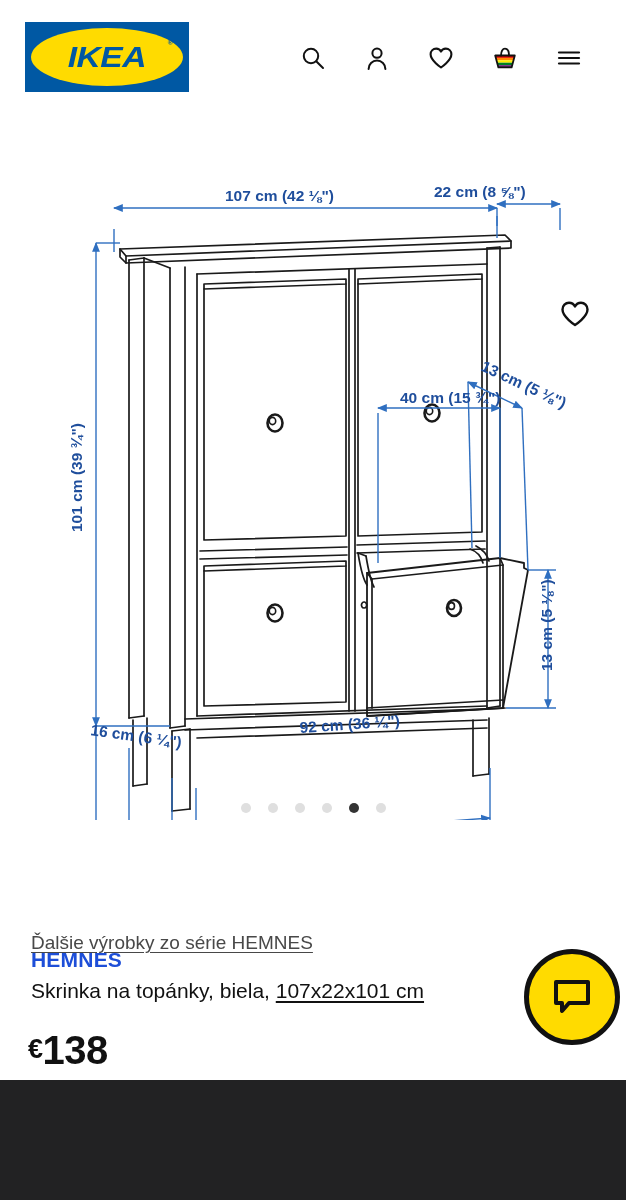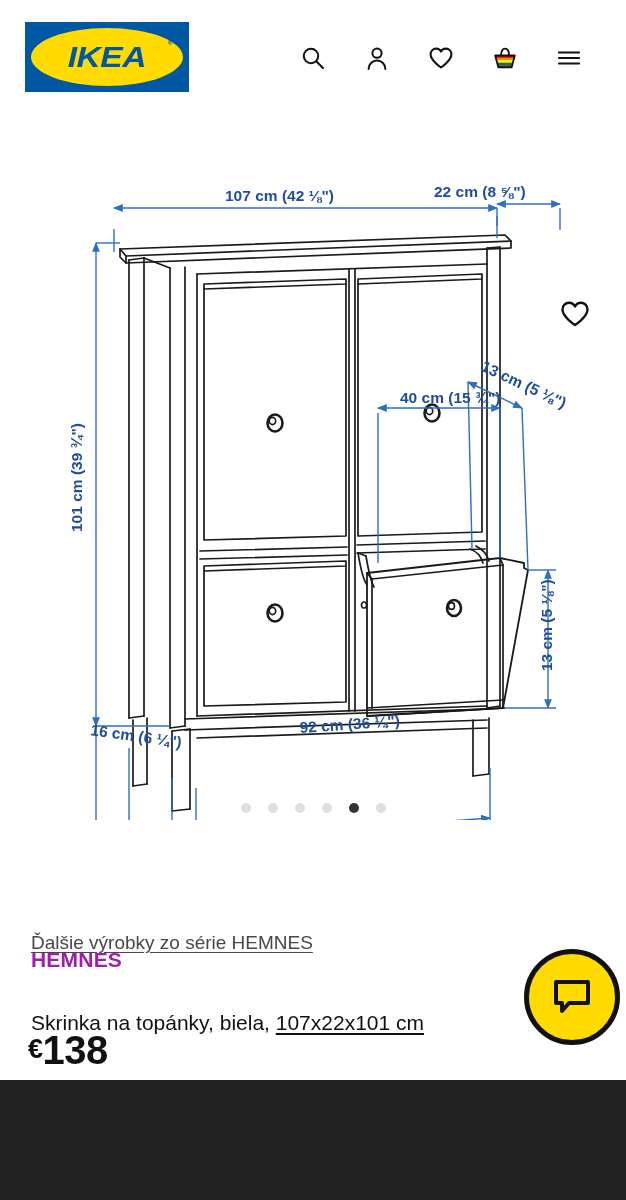--- a/index.html
+++ b/index.html
@@ -62,25 +62,25 @@
   .dot.active { background:#333333; }
 
   
   .series-link {
     position:absolute; left:31px; top:897px;
     font-size:19px; color:#484848; text-decoration:underline;
     text-underline-offset:3px; cursor:pointer; white-space:nowrap;margin-top:35px;
   }
   .prod-name {
     position:absolute; left:31px; top:948px;
-    font-size:21px; font-weight:bold; color:#a21caf; letter-spacing:0.2px;
+    font-size:21px; font-weight:bold; color:#1d4ed8; letter-spacing:0.2px;
   }
   .prod-desc {
     position:absolute; left:31px; top:979px;
-    font-size:21px; color:#111; white-space:nowrap;margin-top:32px;
+    font-size:21px; color:#111; white-space:nowrap;
   }
   .prod-desc .dims { text-decoration:underline; text-underline-offset:3px; cursor:pointer; }
   .price {
     position:absolute; left:28px; top:1028px;
     font-size:40px; font-weight:bold; color:#111; letter-spacing:-0.5px;
   }
   .price .cur { font-size:27px; vertical-align:6px; }
 
   
   .chat-fab {

